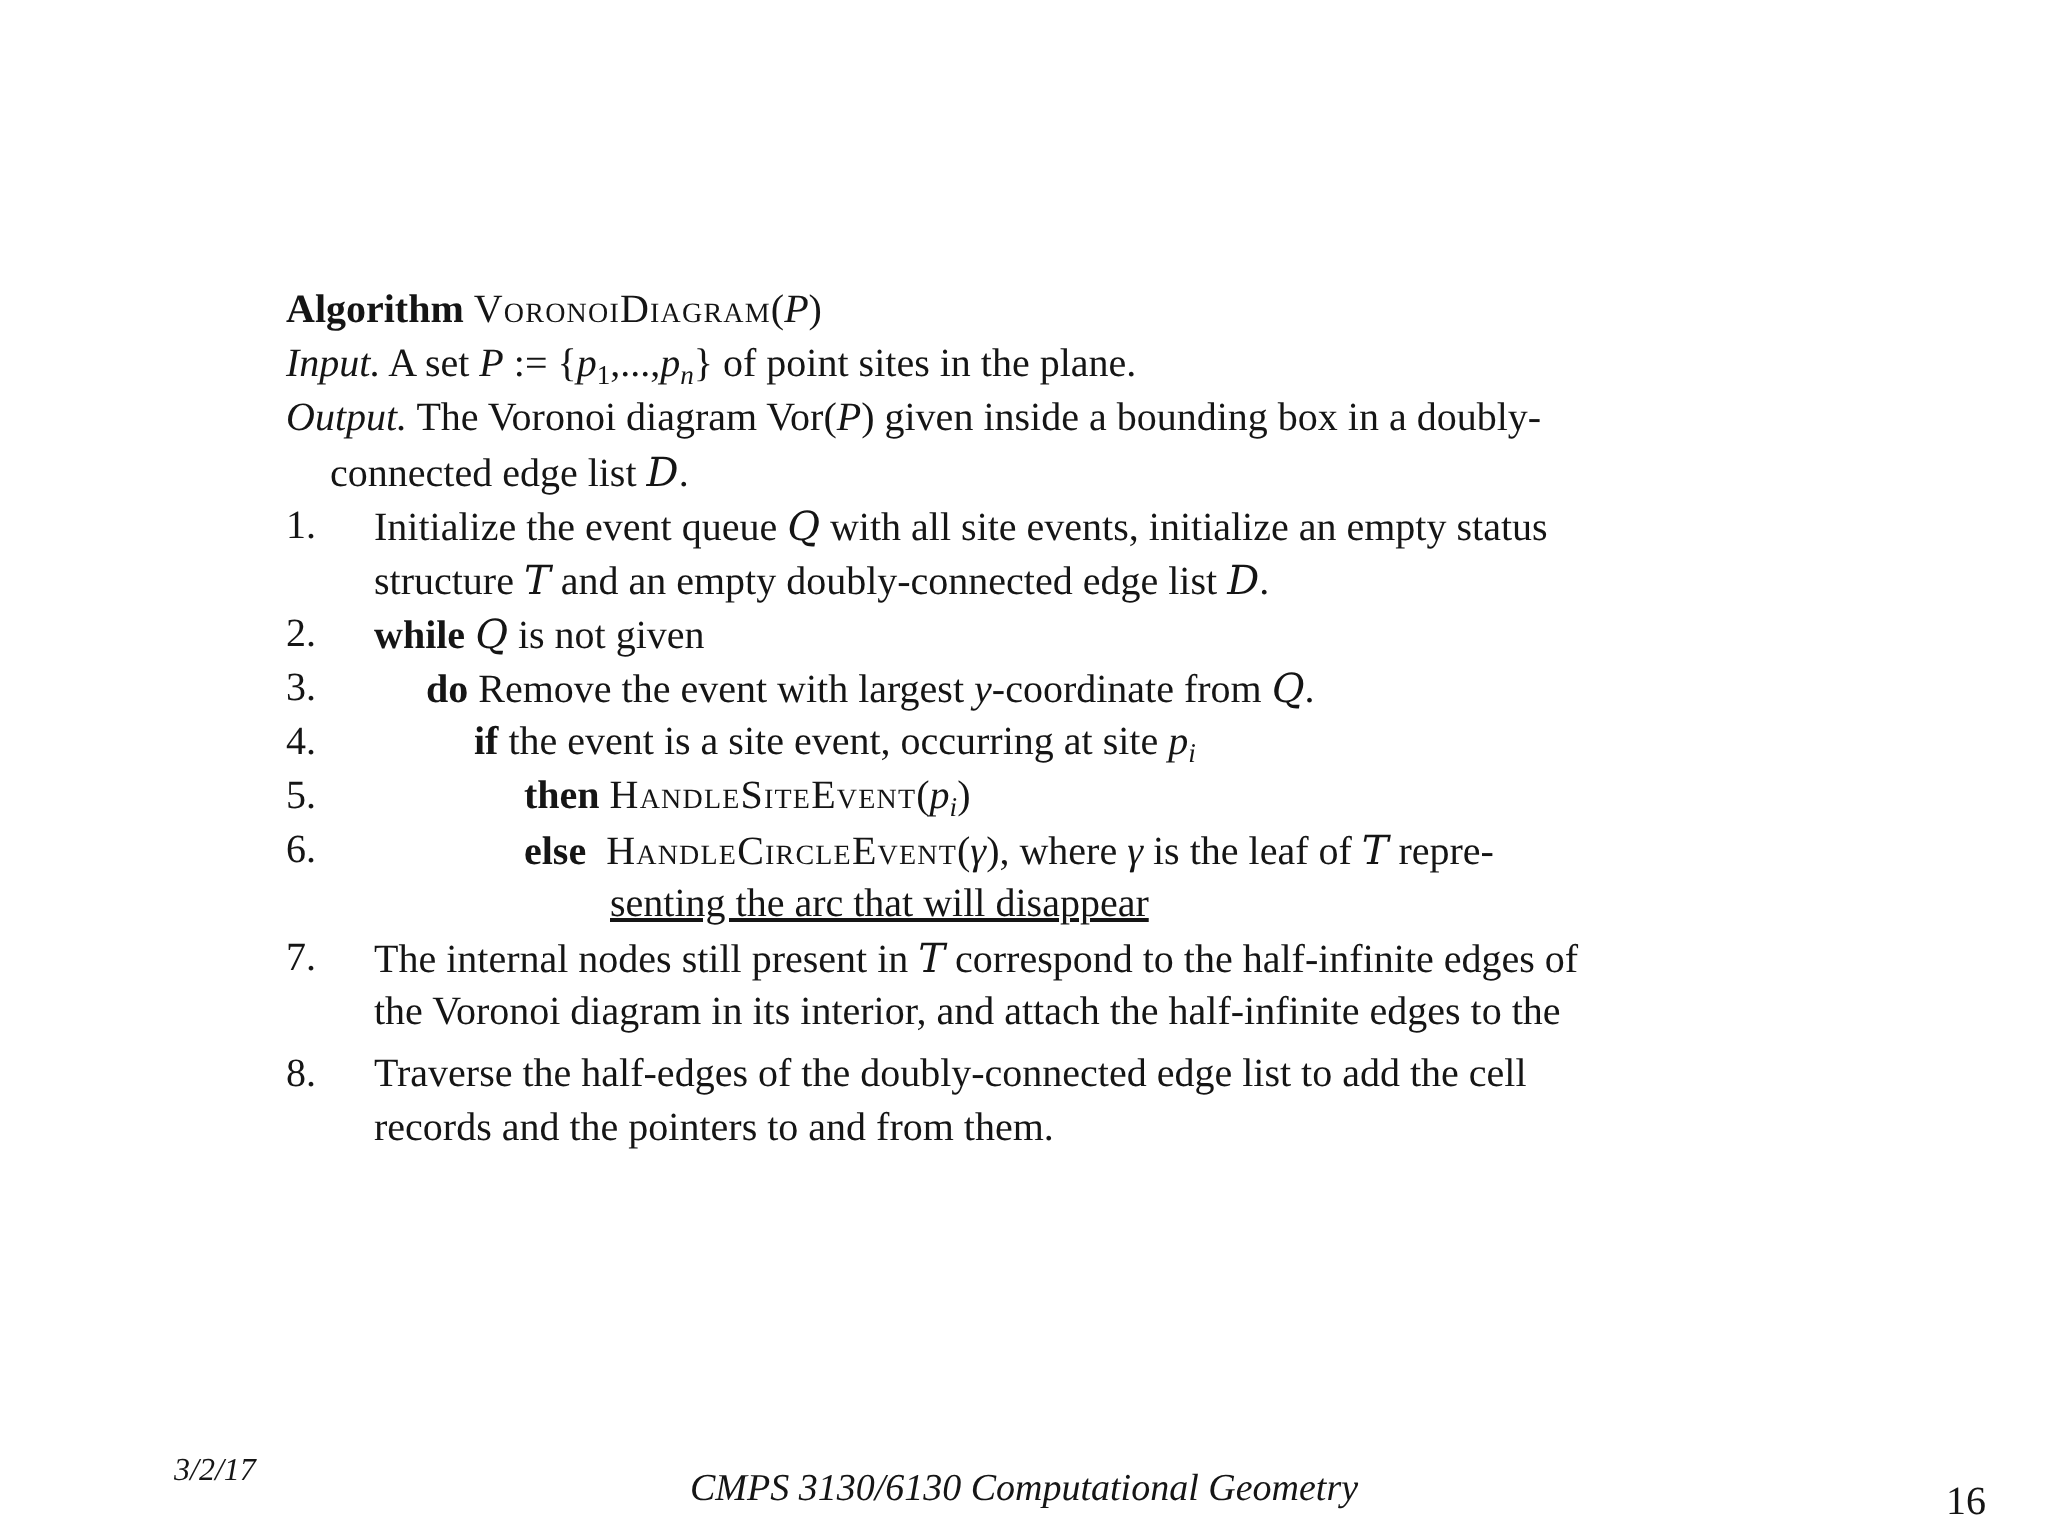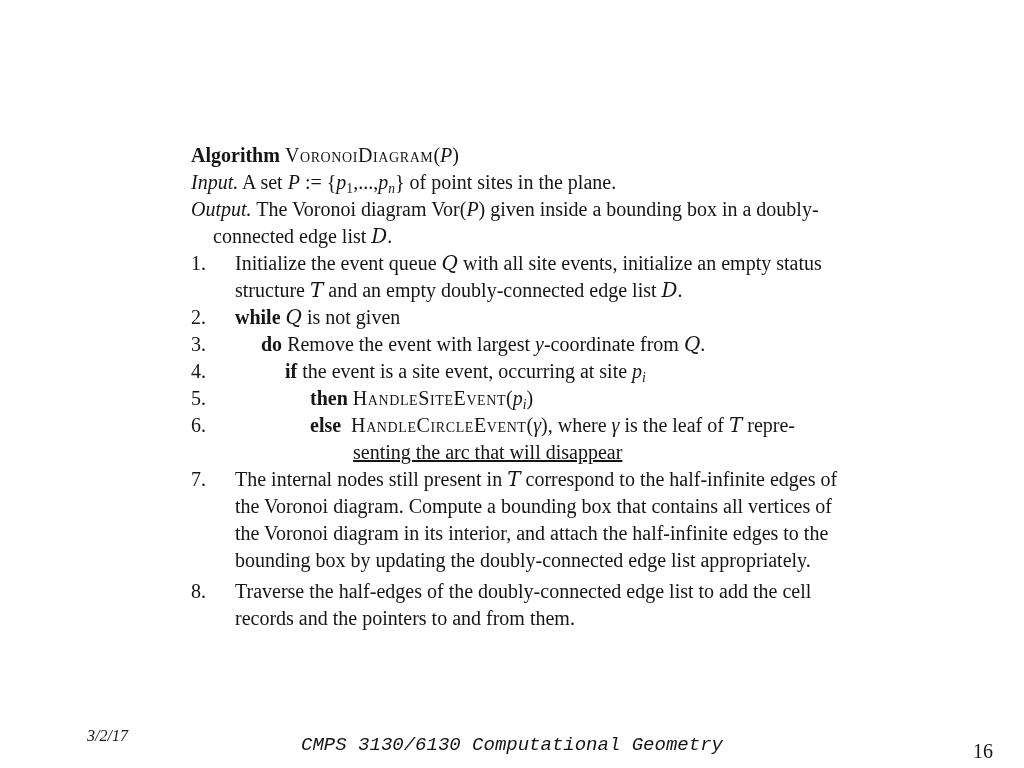--- a/index.html
+++ b/index.html
@@ -35,21 +35,20 @@
     position: absolute;
     left: 143px; top: 142px;
     width: 790px;
     font-size: 20px;
   }
   .algo-line {
     position: relative;
     height: 27px;
     line-height: 27px;
     white-space: pre;
-    margin-left: 48px;
   }
   .algo-line .num {
     position: absolute;
     left: 0; top: 0;
   }
   .r-p { }
   .r-b { font-weight: bold; }
   .r-i { font-style: italic; }
   .r-sc { font-variant: small-caps; letter-spacing: 0.6px; }
   .r-scr { font-style: italic; font-family: "DejaVu Serif", serif; }
@@ -62,21 +61,20 @@
     font-size: 16px;
     line-height: 20px;
   }
   .footer-course {
     position: absolute;
     left: 0; right: 0; top: 733px;
     text-align: center;
     font-style: italic;
     font-size: 19px;
     line-height: 24px;
-    font-family: Liberation Mono, monospace;
   }
   .footer-page {
     position: absolute;
     left: 973px; top: 741px;
     font-size: 20px;
     line-height: 20px;
   }
 </style>
 </head>
 <body style="background: rgb(255, 255, 255); color: rgb(21, 21, 21);">
@@ -91,23 +89,21 @@
       <div class="algo-line" style="height: 27px; line-height: 27px; padding-left: 22px;"><span class="r-p">connected edge list </span><span class="r-scr">D</span><span class="r-p">.</span></div>
       <div class="algo-line" style="height: 27px; line-height: 27px; padding-left: 44px;"><span class="num">1.</span><span class="r-p">Initialize the event queue </span><span class="r-scr">Q</span><span class="r-p"> with all site events, initialize an empty status</span></div>
       <div class="algo-line" style="height: 27px; line-height: 27px; padding-left: 44px;"><span class="r-p">structure </span><span class="r-scr">T</span><span class="r-p"> and an empty doubly-connected edge list </span><span class="r-scr">D</span><span class="r-p">.</span></div>
       <div class="algo-line" style="height: 27px; line-height: 27px; padding-left: 44px;"><span class="num">2.</span><span class="r-b">while </span><span class="r-scr">Q</span><span class="r-p"> is not given</span></div>
       <div class="algo-line" style="height: 27px; line-height: 27px; padding-left: 70px;"><span class="num">3.</span><span class="r-b">do </span><span class="r-p">Remove the event with largest </span><span class="r-i">y</span><span class="r-p">-coordinate from </span><span class="r-scr">Q</span><span class="r-p">.</span></div>
       <div class="algo-line" style="height: 27px; line-height: 27px; padding-left: 94px;"><span class="num">4.</span><span class="r-b">if </span><span class="r-p">the event is a site event, occurring at site </span><span class="r-i">p</span><span class="r-subi">i</span></div>
       <div class="algo-line" style="height: 27px; line-height: 27px; padding-left: 119px;"><span class="num">5.</span><span class="r-b">then </span><span class="r-sc">HandleSiteEvent</span><span class="r-p">(</span><span class="r-i">p</span><span class="r-subi">i</span><span class="r-p">)</span></div>
       <div class="algo-line" style="height: 27px; line-height: 27px; padding-left: 119px;"><span class="num">6.</span><span class="r-b">else</span><span class="r-p">  </span><span class="r-sc">HandleCircleEvent</span><span class="r-p">(</span><span class="r-i">γ</span><span class="r-p">), where </span><span class="r-i">γ</span><span class="r-p"> is the leaf of </span><span class="r-scr">T</span><span class="r-p"> repre-</span></div>
       <div class="algo-line" style="height: 27px; line-height: 27px; padding-left: 162px; text-decoration: underline;"><span class="r-p">senting the arc that will disappear</span></div>
       <div class="algo-line" style="height: 27px; line-height: 27px; padding-left: 44px;"><span class="num">7.</span><span class="r-p">The internal nodes still present in </span><span class="r-scr">T</span><span class="r-p"> correspond to the half-infinite edges of</span></div>
-      <div class="algo-line" style="height: 27px; line-height: 27px; padding-left: 44px;"><span class="r-p">the Voronoi diagram. Compute a bounding box that contains all vertices of</span></div>
       <div class="algo-line" style="height: 27px; line-height: 27px; padding-left: 44px;"><span class="r-p">the Voronoi diagram in its interior, and attach the half-infinite edges to the</span></div>
-      <div class="algo-line" style="height: 27px; line-height: 27px; padding-left: 44px;"><span class="r-p">bounding box by updating the doubly-connected edge list appropriately.</span></div>
       <div class="algo-line" style="height: 27px; line-height: 27px; padding-left: 44px; margin-top: 4px;"><span class="num">8.</span><span class="r-p">Traverse the half-edges of the doubly-connected edge list to add the cell</span></div>
       <div class="algo-line" style="height: 27px; line-height: 27px; padding-left: 44px;"><span class="r-p">records and the pointers to and from them.</span></div>
     </div>
 
   <div class="footer-date">3/2/17</div>
   <div class="footer-course">CMPS 3130/6130 Computational Geometry</div>
   <div class="footer-page">16</div>
 
 </div>
 

